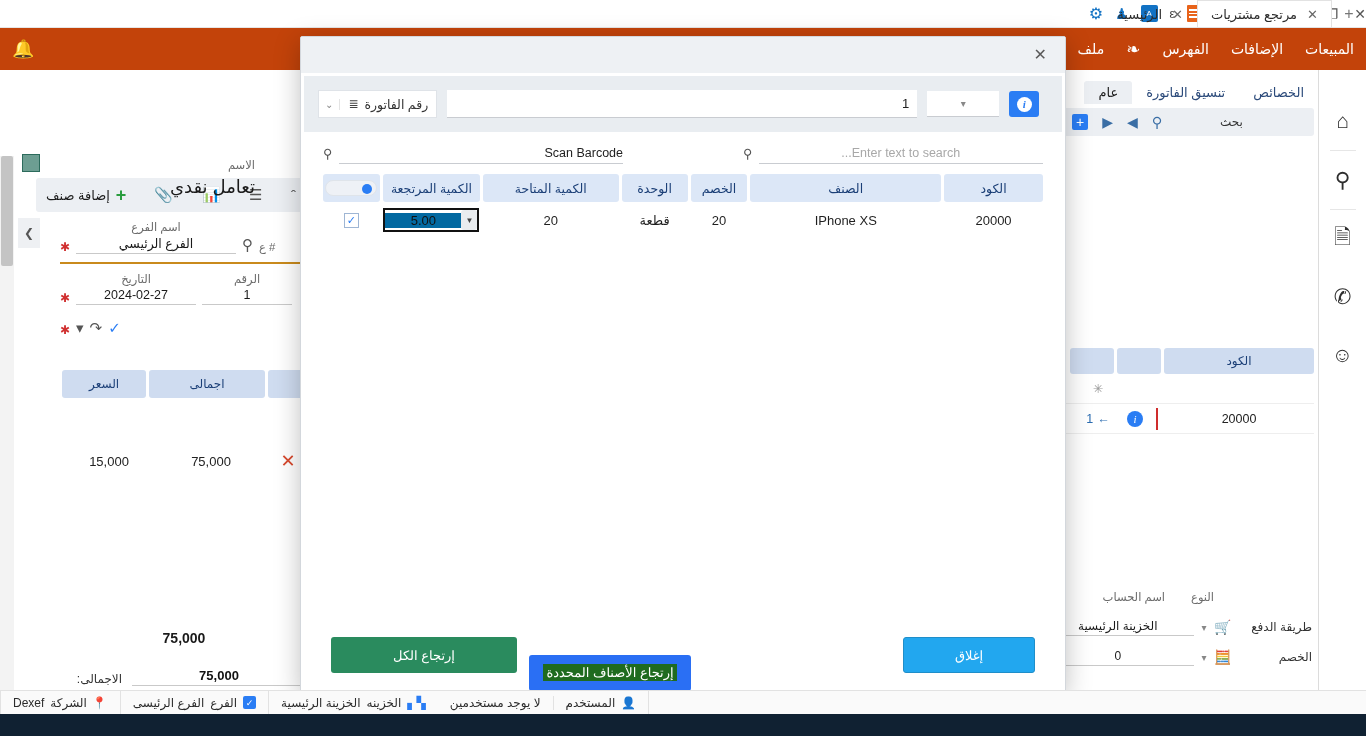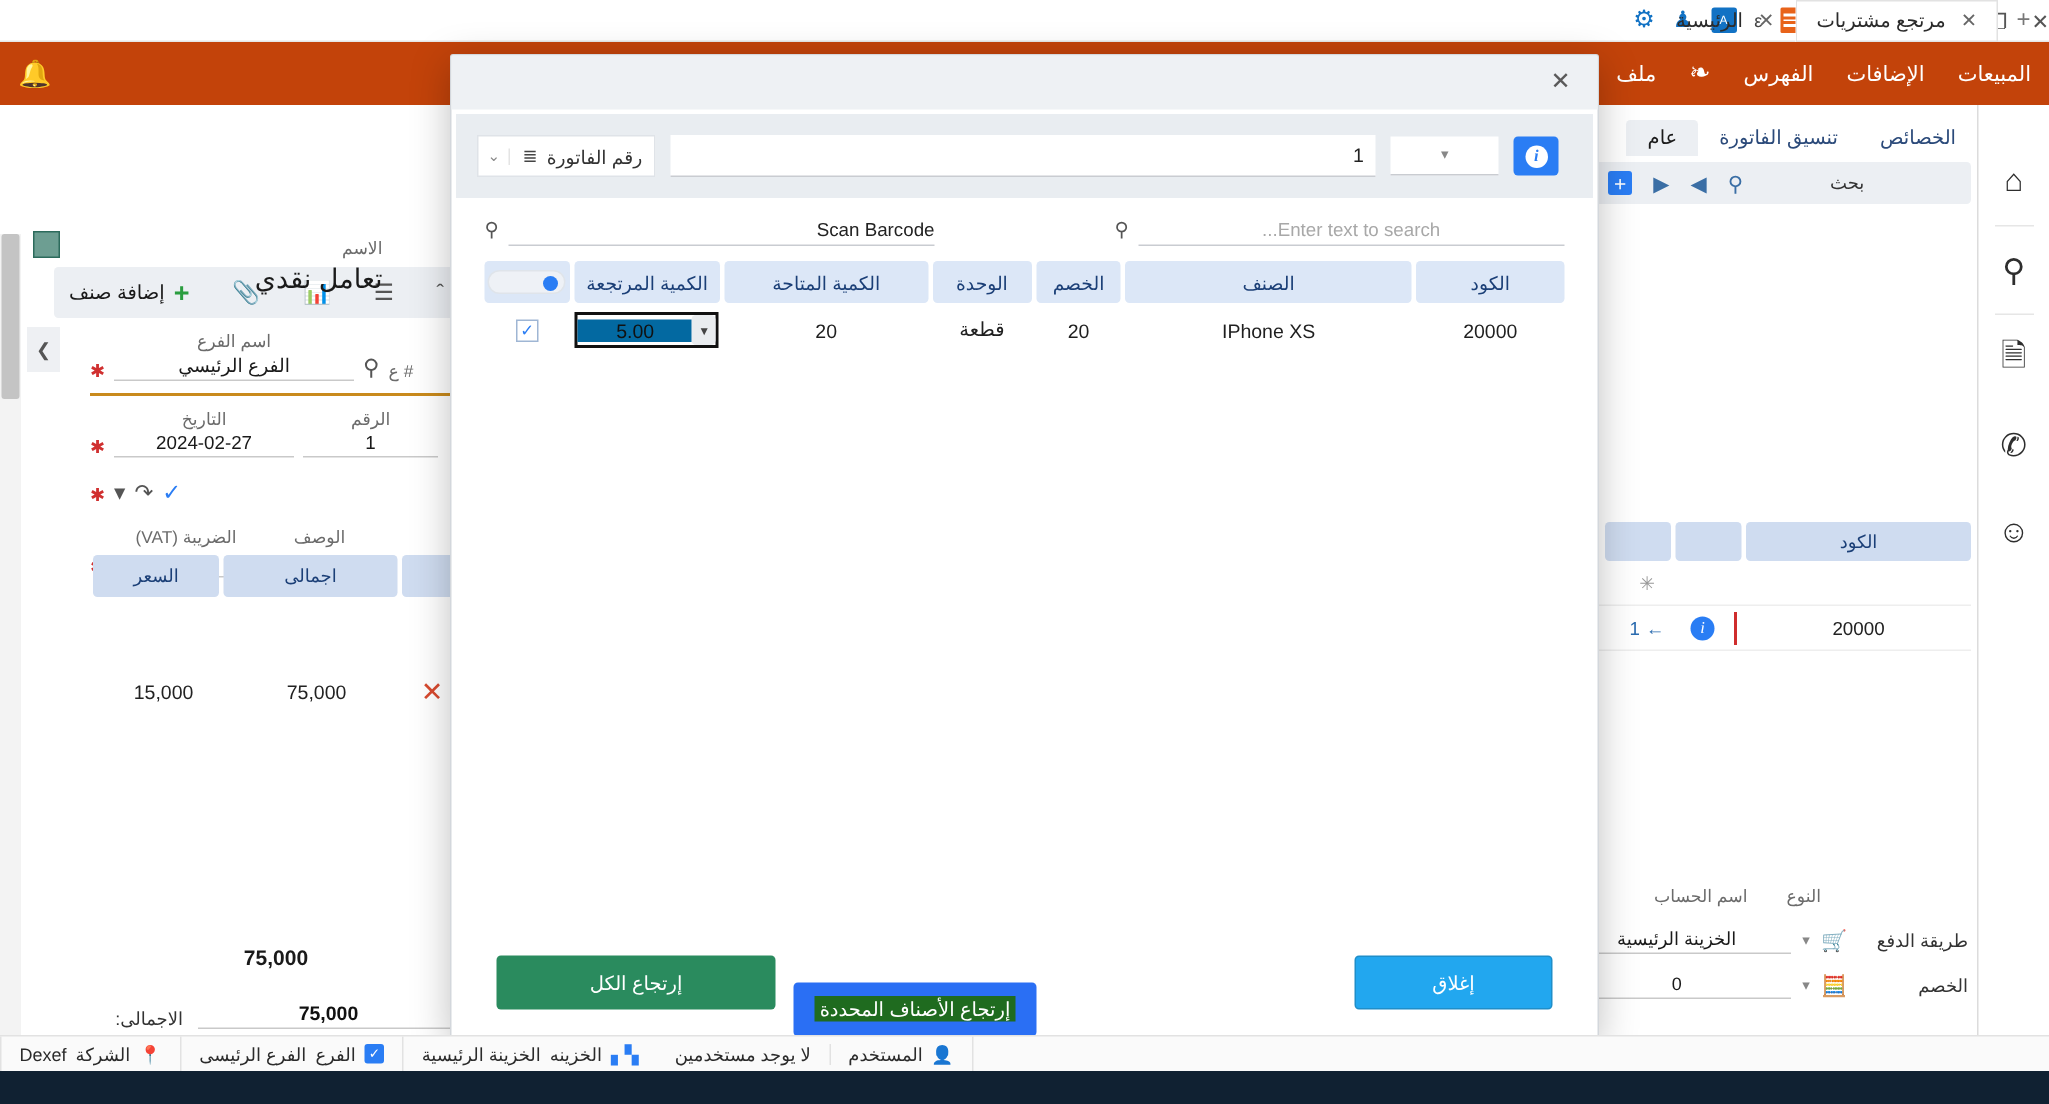--- a/index.html
+++ b/index.html
@@ -351,31 +351,20 @@
           <span class="fld-label">الرقم</span>
           <span class="v">1</span>
         </div>
       </div>
       <div class="lrow" style="margin-top:14px">
         <span class="star">✱</span>
         <span class="lt-ico">▾</span>
         <span class="lt-ico">↷</span>
         <span class="lt-ico" style="color:#2a7df4">✓</span>
       </div>
-      <div class="lrow" style="margin-top:14px">
-        <span class="star">✱</span>
-        <div class="lcol" style="width:96px">
-          <span class="fld-label">الضريبة (VAT)</span>
-          <span class="v">✕&nbsp;▾</span>
-        </div>
-        <div class="lcol" style="width:70px">
-          <span class="fld-label">الوصف</span>
-          <span class="v" style="color:#2a7df4">⊞</span>
-        </div>
-      </div>
     </div>
     <div class="gold-line"></div>
 
     <div class="ltab">
       <div class="lt-head">
         <div class="lt-ch" style="width:36px"></div>
         <div class="lt-ch" style="width:118px">اجمالى</div>
         <div class="lt-ch" style="width:86px">السعر</div>
       </div>
       <div class="lt-row" style="height:46px"></div>

